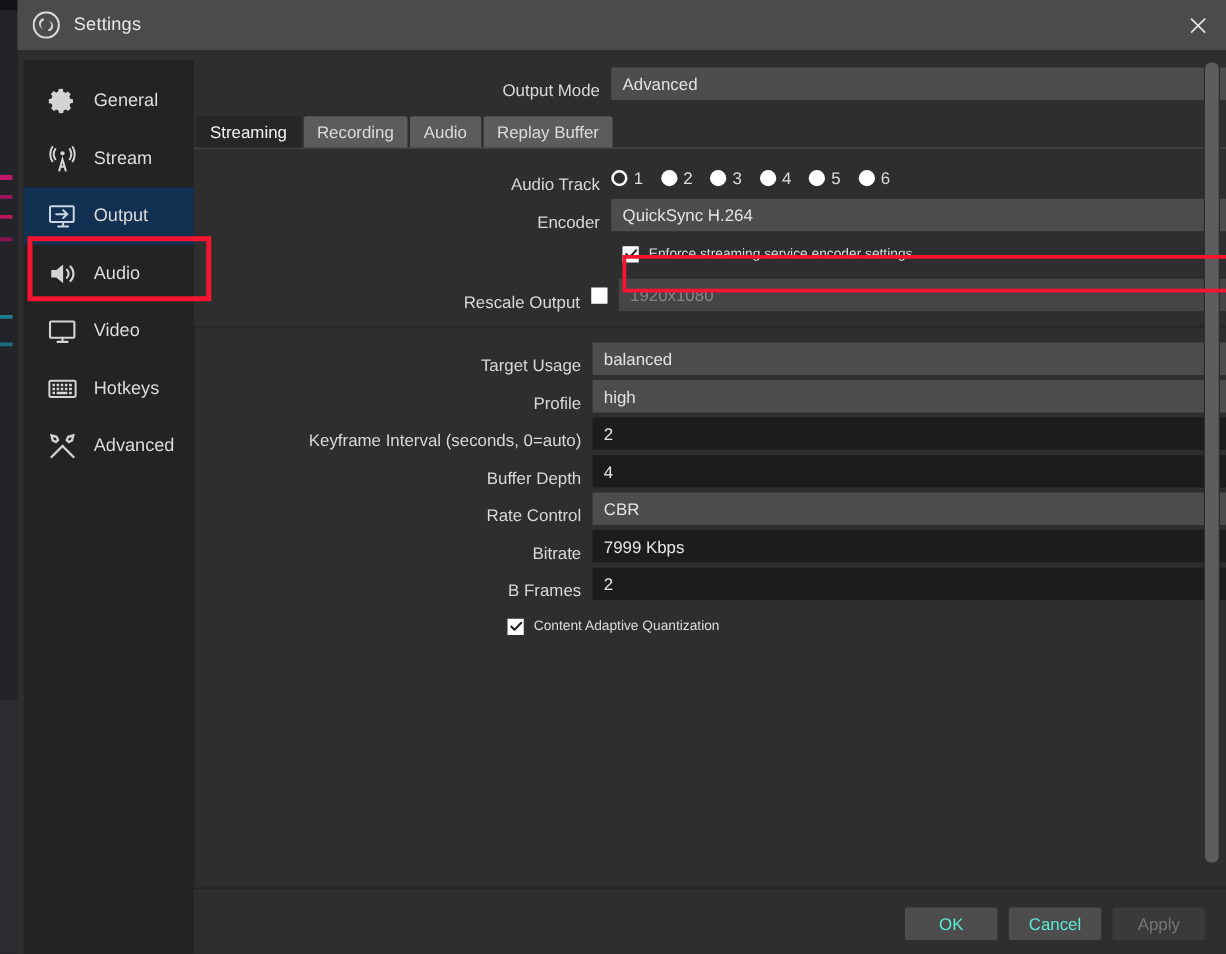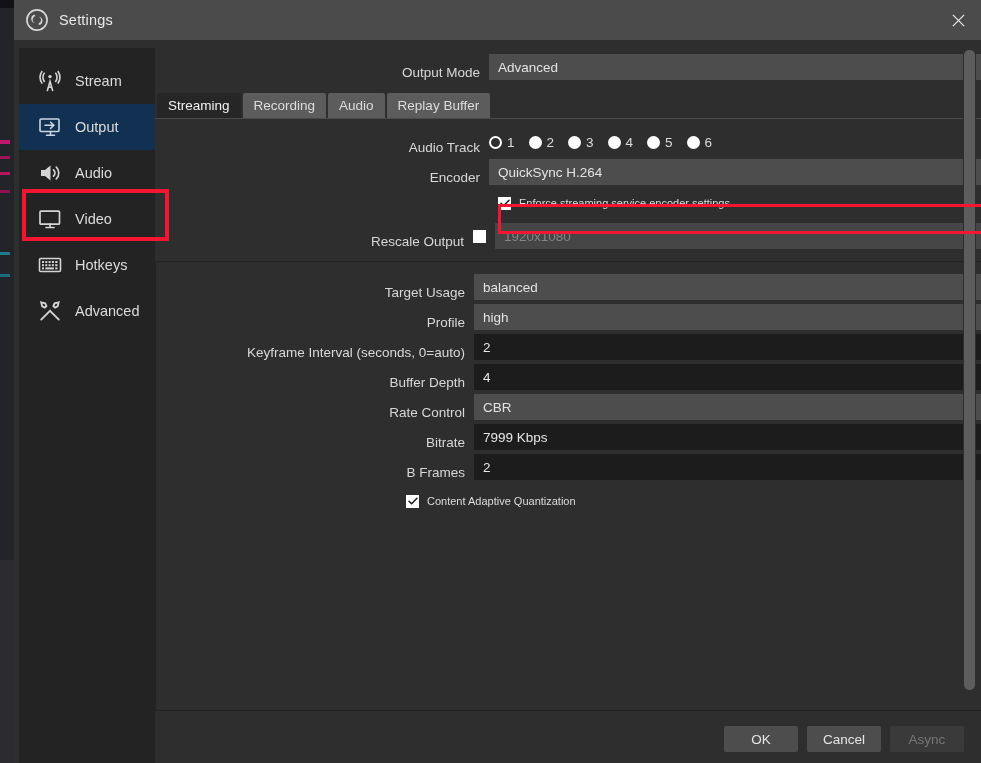--- a/index.html
+++ b/index.html
@@ -224,21 +224,21 @@
 
   
   #button-bar {
     height: 48px; flex: 0 0 48px;
     display: flex; align-items: center; justify-content: flex-end;
     padding-right: 17px; gap: 9px;
     background: #2e2e2e;
   }
   .dlg-btn {
     min-width: 74px; height: 26px;
-    background: #4d4d4d; color: #e5e5e5;
+    background: #4d4d4d; color: #5eead4;
     font-size: 13.5px;
     display: flex; align-items: center; justify-content: center;
     border: none; border-radius: 2px; cursor: pointer;
     font-family: "Liberation Sans", sans-serif;
   }
   .dlg-btn.disabled { color: #767676; background: #3a3a3a; cursor: default; }
 </style>
 </head>
 <body>
 
@@ -268,20 +268,29 @@
       <svg viewBox="0 0 16 16">
         <path d="M2 2 L14 14 M14 2 L2 14" stroke="#e6e6e6" stroke-width="1.4" fill="none"></path>
       </svg>
     </div>
   </div>
 
   <div id="dialog-body">
 
     <div id="sidebar">
 
+      <div class="nav-item">
+        <span class="nav-icon">
+          <svg viewBox="0 0 24 24" fill="#d4d4d4">
+            <path d="M12 8.3a3.7 3.7 0 100 7.4 3.7 3.7 0 000-7.4zm0 5.7a2 2 0 110-4 2 2 0 010 4z"></path>
+            <path d="M20.4 13.6l-.1-3.2-2.2-.5a6.4 6.4 0 00-.7-1.7l1.2-1.9-2.3-2.2-1.9 1.2a6.4 6.4 0 00-1.7-.7L12.2 2 9 2.1l-.5 2.2c-.6.2-1.2.4-1.7.7L4.9 3.8 2.7 6.1l1.2 1.9c-.3.5-.5 1.1-.7 1.7l-2.2.6.1 3.2 2.2.5c.2.6.4 1.2.7 1.7l-1.2 1.9 2.3 2.2 1.9-1.2c.5.3 1.1.5 1.7.7l.6 2.2 3.2-.1.5-2.2c.6-.2 1.2-.4 1.7-.7l1.9 1.2 2.2-2.3-1.2-1.9c.3-.5.5-1.1.7-1.7l2.1-.6z"></path>
+          </svg>
+        </span>
+        <span>General</span>
+      </div>
 
       <div class="nav-item">
         <span class="nav-icon">
           <svg viewBox="0 0 24 24" fill="none" stroke="#d4d4d4" stroke-width="1.6">
             <path d="M6.6 3.6a8 8 0 000 9.4M4.2 2a11 11 0 000 12.6M17.4 3.6a8 8 0 010 9.4M19.8 2a11 11 0 010 12.6"></path>
             <circle cx="12" cy="7.6" r="1.7" fill="#d4d4d4" stroke="none"></circle>
             <path d="M9.4 21.5l2.6-9 2.6 9M10.3 18.3h3.4" stroke-linecap="round"></path>
           </svg>
         </span>
         <span>Stream</span>
@@ -511,16 +520,16 @@
 
       <div id="content-scrollbar">
         <div class="thumb"></div>
       </div>
     </div>
   </div>
 
   <div id="button-bar">
     <button class="dlg-btn">OK</button>
     <button class="dlg-btn">Cancel</button>
-    <button class="dlg-btn disabled">Async</button>
+    <button class="dlg-btn disabled">Apply</button>
   </div>
 
 </div>
 
 </body></html>

